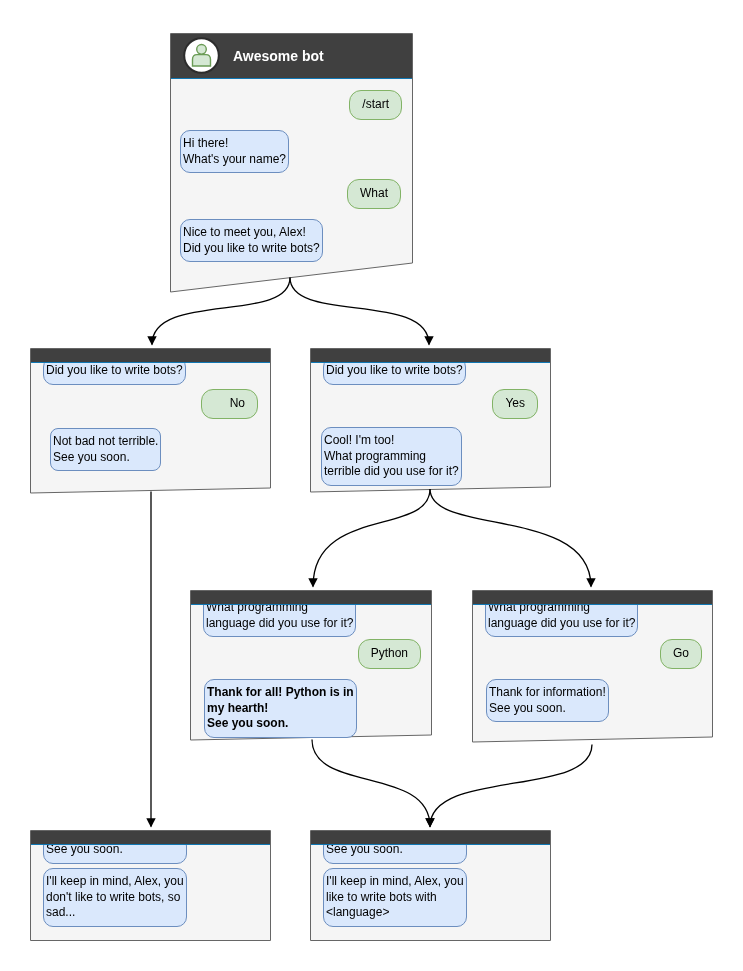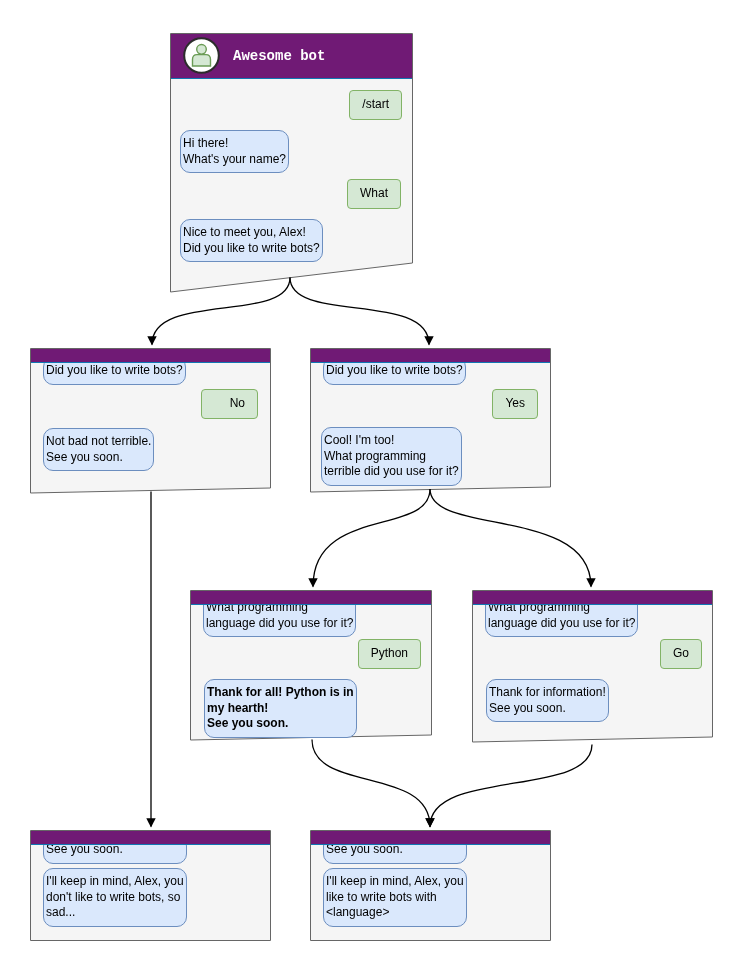--- a/index.html
+++ b/index.html
@@ -1,29 +1,29 @@
 <!DOCTYPE html>
 <html><head>
 <meta charset="utf-8">
 <style>
   html,body{margin:0;padding:0;background:#ffffff;}
   .canvas{position:relative;width:743px;height:971px;background:#ffffff;overflow:hidden;
           font-family:"Liberation Sans",sans-serif;font-size:12px;color:#000;}
   .win{position:absolute;}
   .frame{position:absolute;left:0;top:0;overflow:visible;}
-  .titlebar{position:absolute;left:1px;right:1px;top:1px;background:#701a75;
-            border-bottom:1px solid #1077b3;z-index:3;font-family:Liberation Mono, monospace;}
+  .titlebar{position:absolute;left:1px;right:1px;top:1px;background:#404040;
+            border-bottom:1px solid #1077b3;z-index:3;}
   .titlebar.small{height:13px;}
   .titlebar.big{height:44px;}
   .title{position:absolute;left:62px;top:0;line-height:44px;color:#ffffff;
          font-weight:bold;font-size:14px;white-space:nowrap;}
   .avatar{position:absolute;left:12px;top:3px;width:37px;height:37px;display:block;}
   .bb{position:absolute;background:#dae8fc;border:1px solid #6c8ebf;border-radius:10px;
       padding:5px 2px;white-space:pre-line;line-height:1.3;z-index:2;}
-  .ub{position:absolute;background:#d5e8d4;border:1px solid #82b366;border-radius:4px;
+  .ub{position:absolute;background:#d5e8d4;border:1px solid #82b366;border-radius:12px;
       padding:6px 12px;white-space:pre-line;line-height:1.3;z-index:2;}
   .edges{position:absolute;left:0;top:0;z-index:4;pointer-events:none;}
 </style>
 </head>
 <body>
 
 <div class="canvas">
 
   <div class="win" style="left:170px;top:33px;width:243px;height:260px;">
     <svg class="frame" width="243" height="260">
@@ -47,21 +47,21 @@
 Did you like to write bots?</div>
   </div>
 
   <div class="win" style="left:30px;top:348px;width:241px;height:146px;">
     <svg class="frame" width="241" height="146">
       <polygon points="0.5,0.5 240.5,0.5 240.5,140 0.5,145" fill="#f5f5f5" stroke="#666666" stroke-width="1"></polygon>
     </svg>
     <div class="titlebar small"></div>
     <div class="bb" style="left:13px;top:9px;">Did you like to write bots?</div>
     <div class="ub" style="right:13px;top:41px;padding-left:28px;">No</div>
-    <div class="bb" style="left:13px;top:80px;">Not bad not terrible.
+    <div class="bb" style="left:20px;top:80px;border-radius:8px;">Not bad not terrible.
 See you soon.</div>
   </div>
 
   <div class="win" style="left:310px;top:348px;width:241px;height:145px;">
     <svg class="frame" width="241" height="145">
       <polygon points="0.5,0.5 240.5,0.5 240.5,139 0.5,144" fill="#f5f5f5" stroke="#666666" stroke-width="1"></polygon>
     </svg>
     <div class="titlebar small"></div>
     <div class="bb" style="left:13px;top:9px;">Did you like to write bots?</div>
     <div class="ub" style="right:13px;top:41px;">Yes</div>

